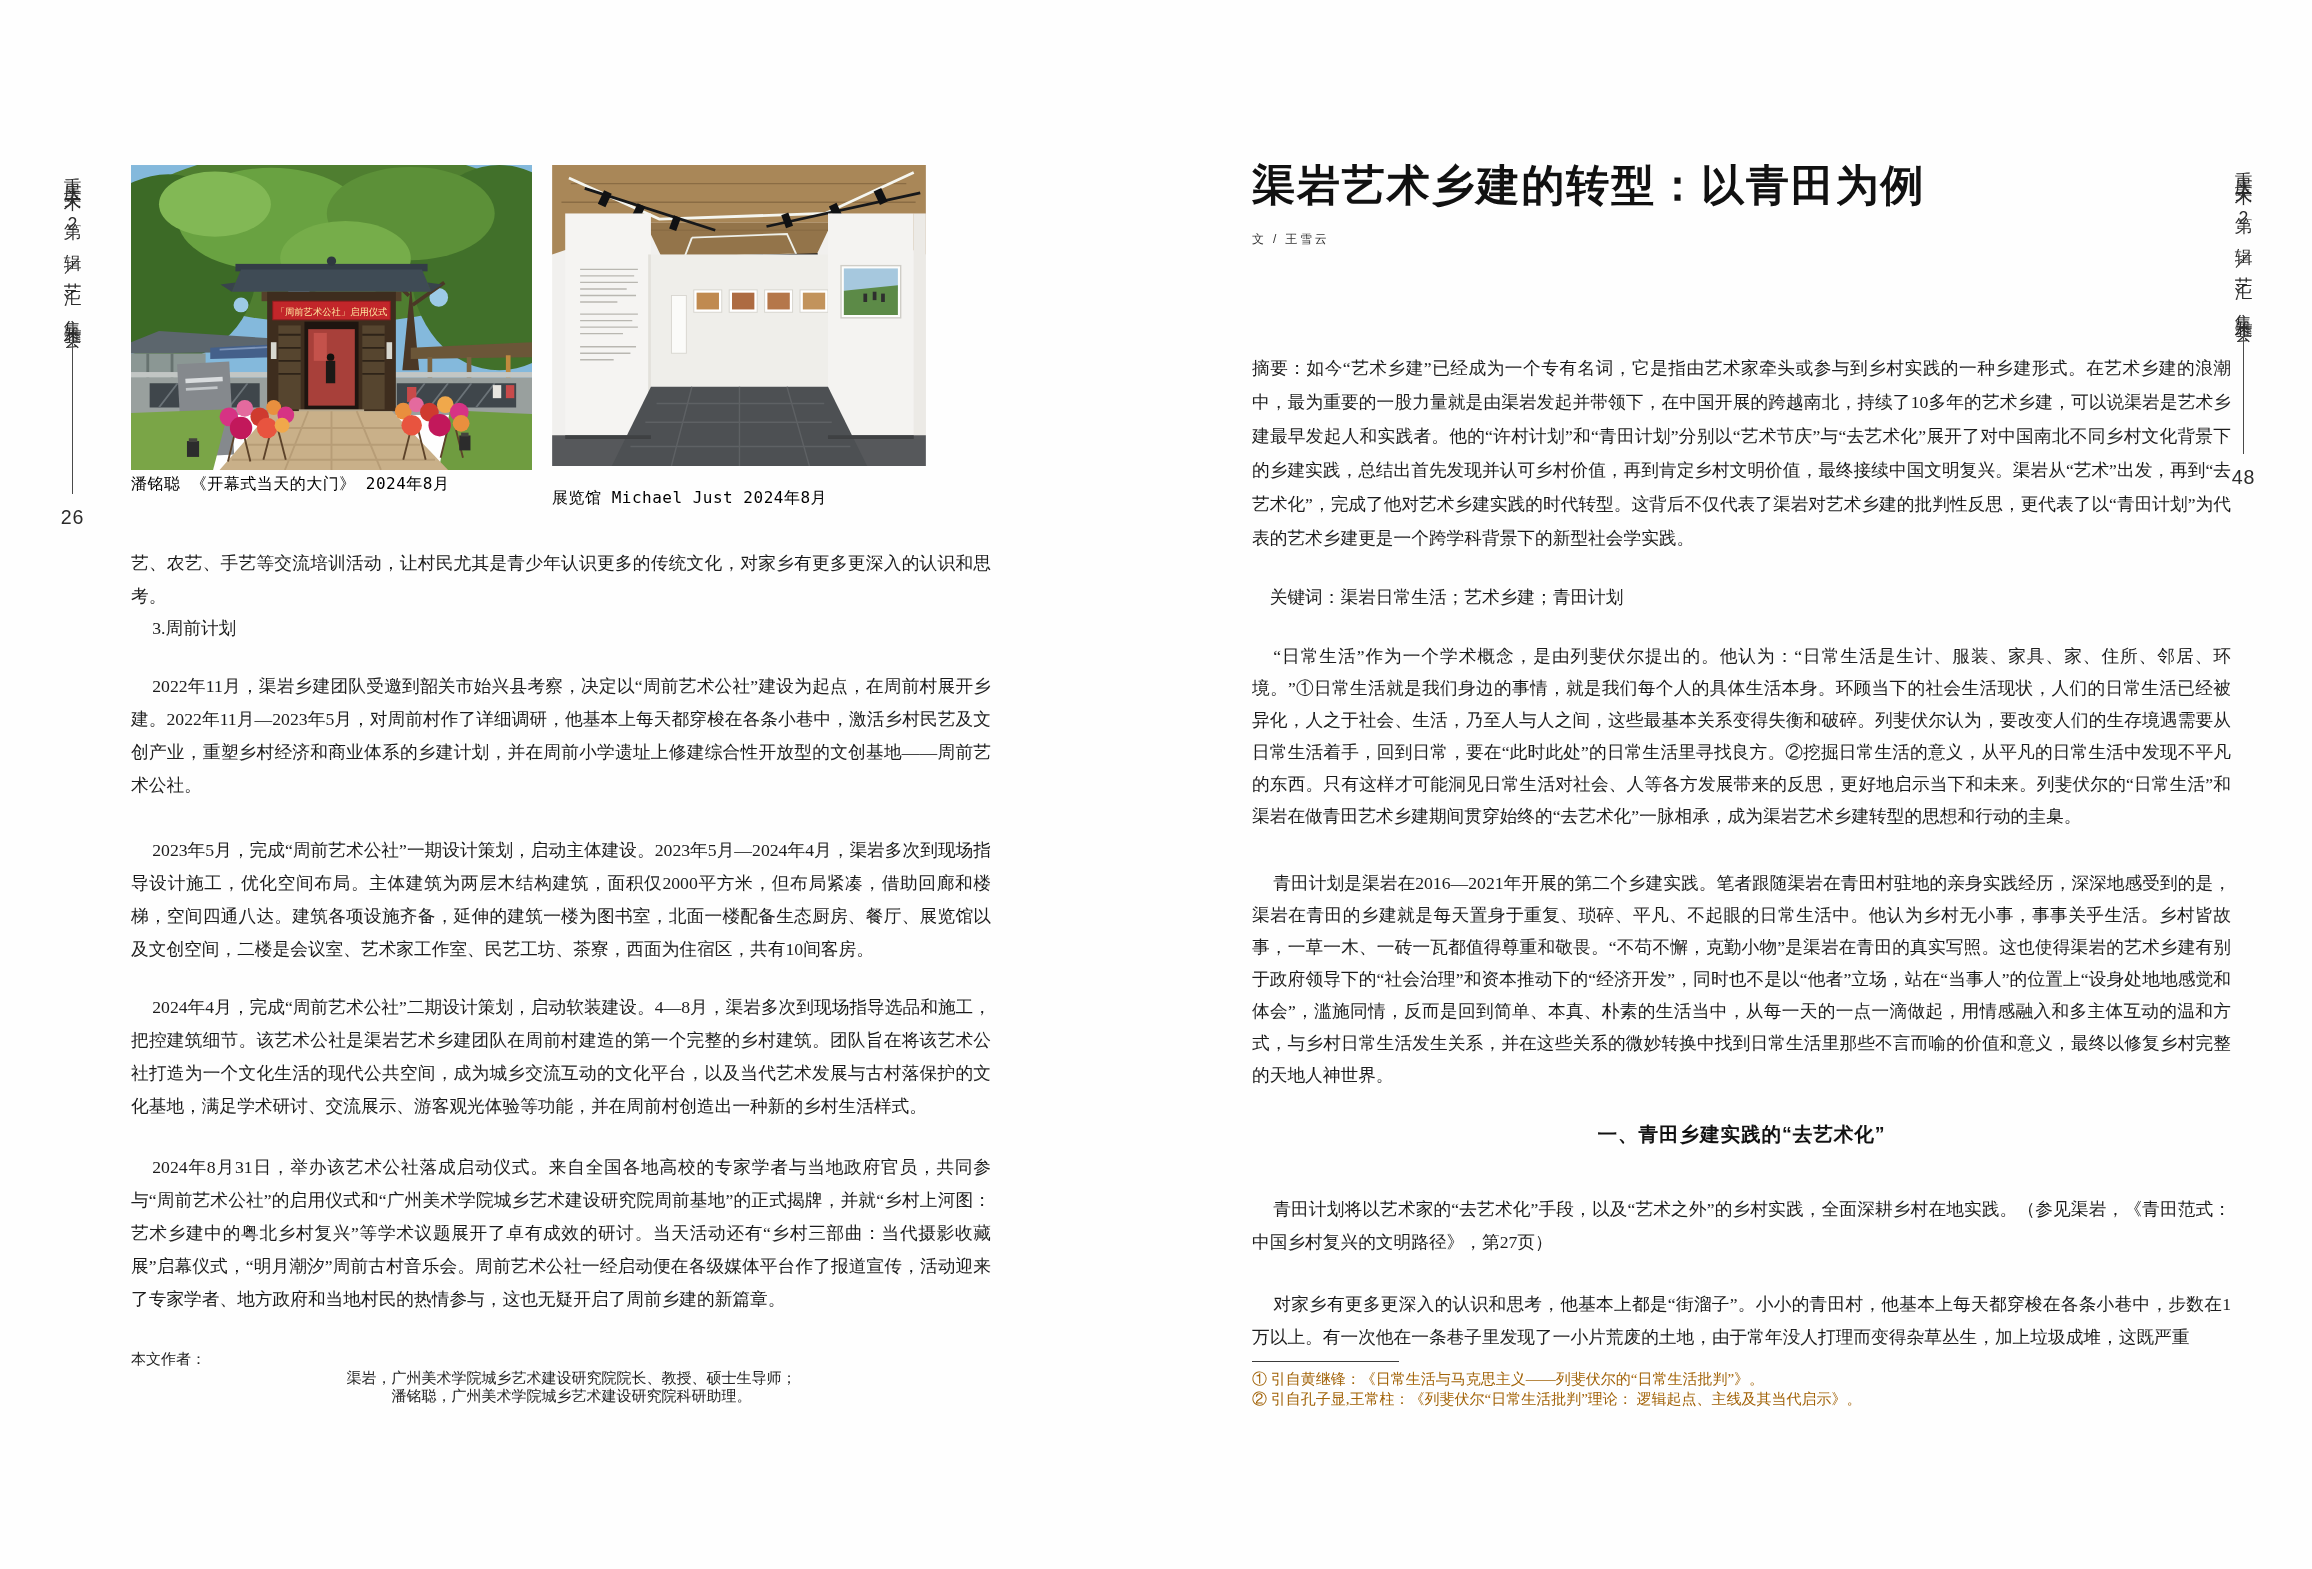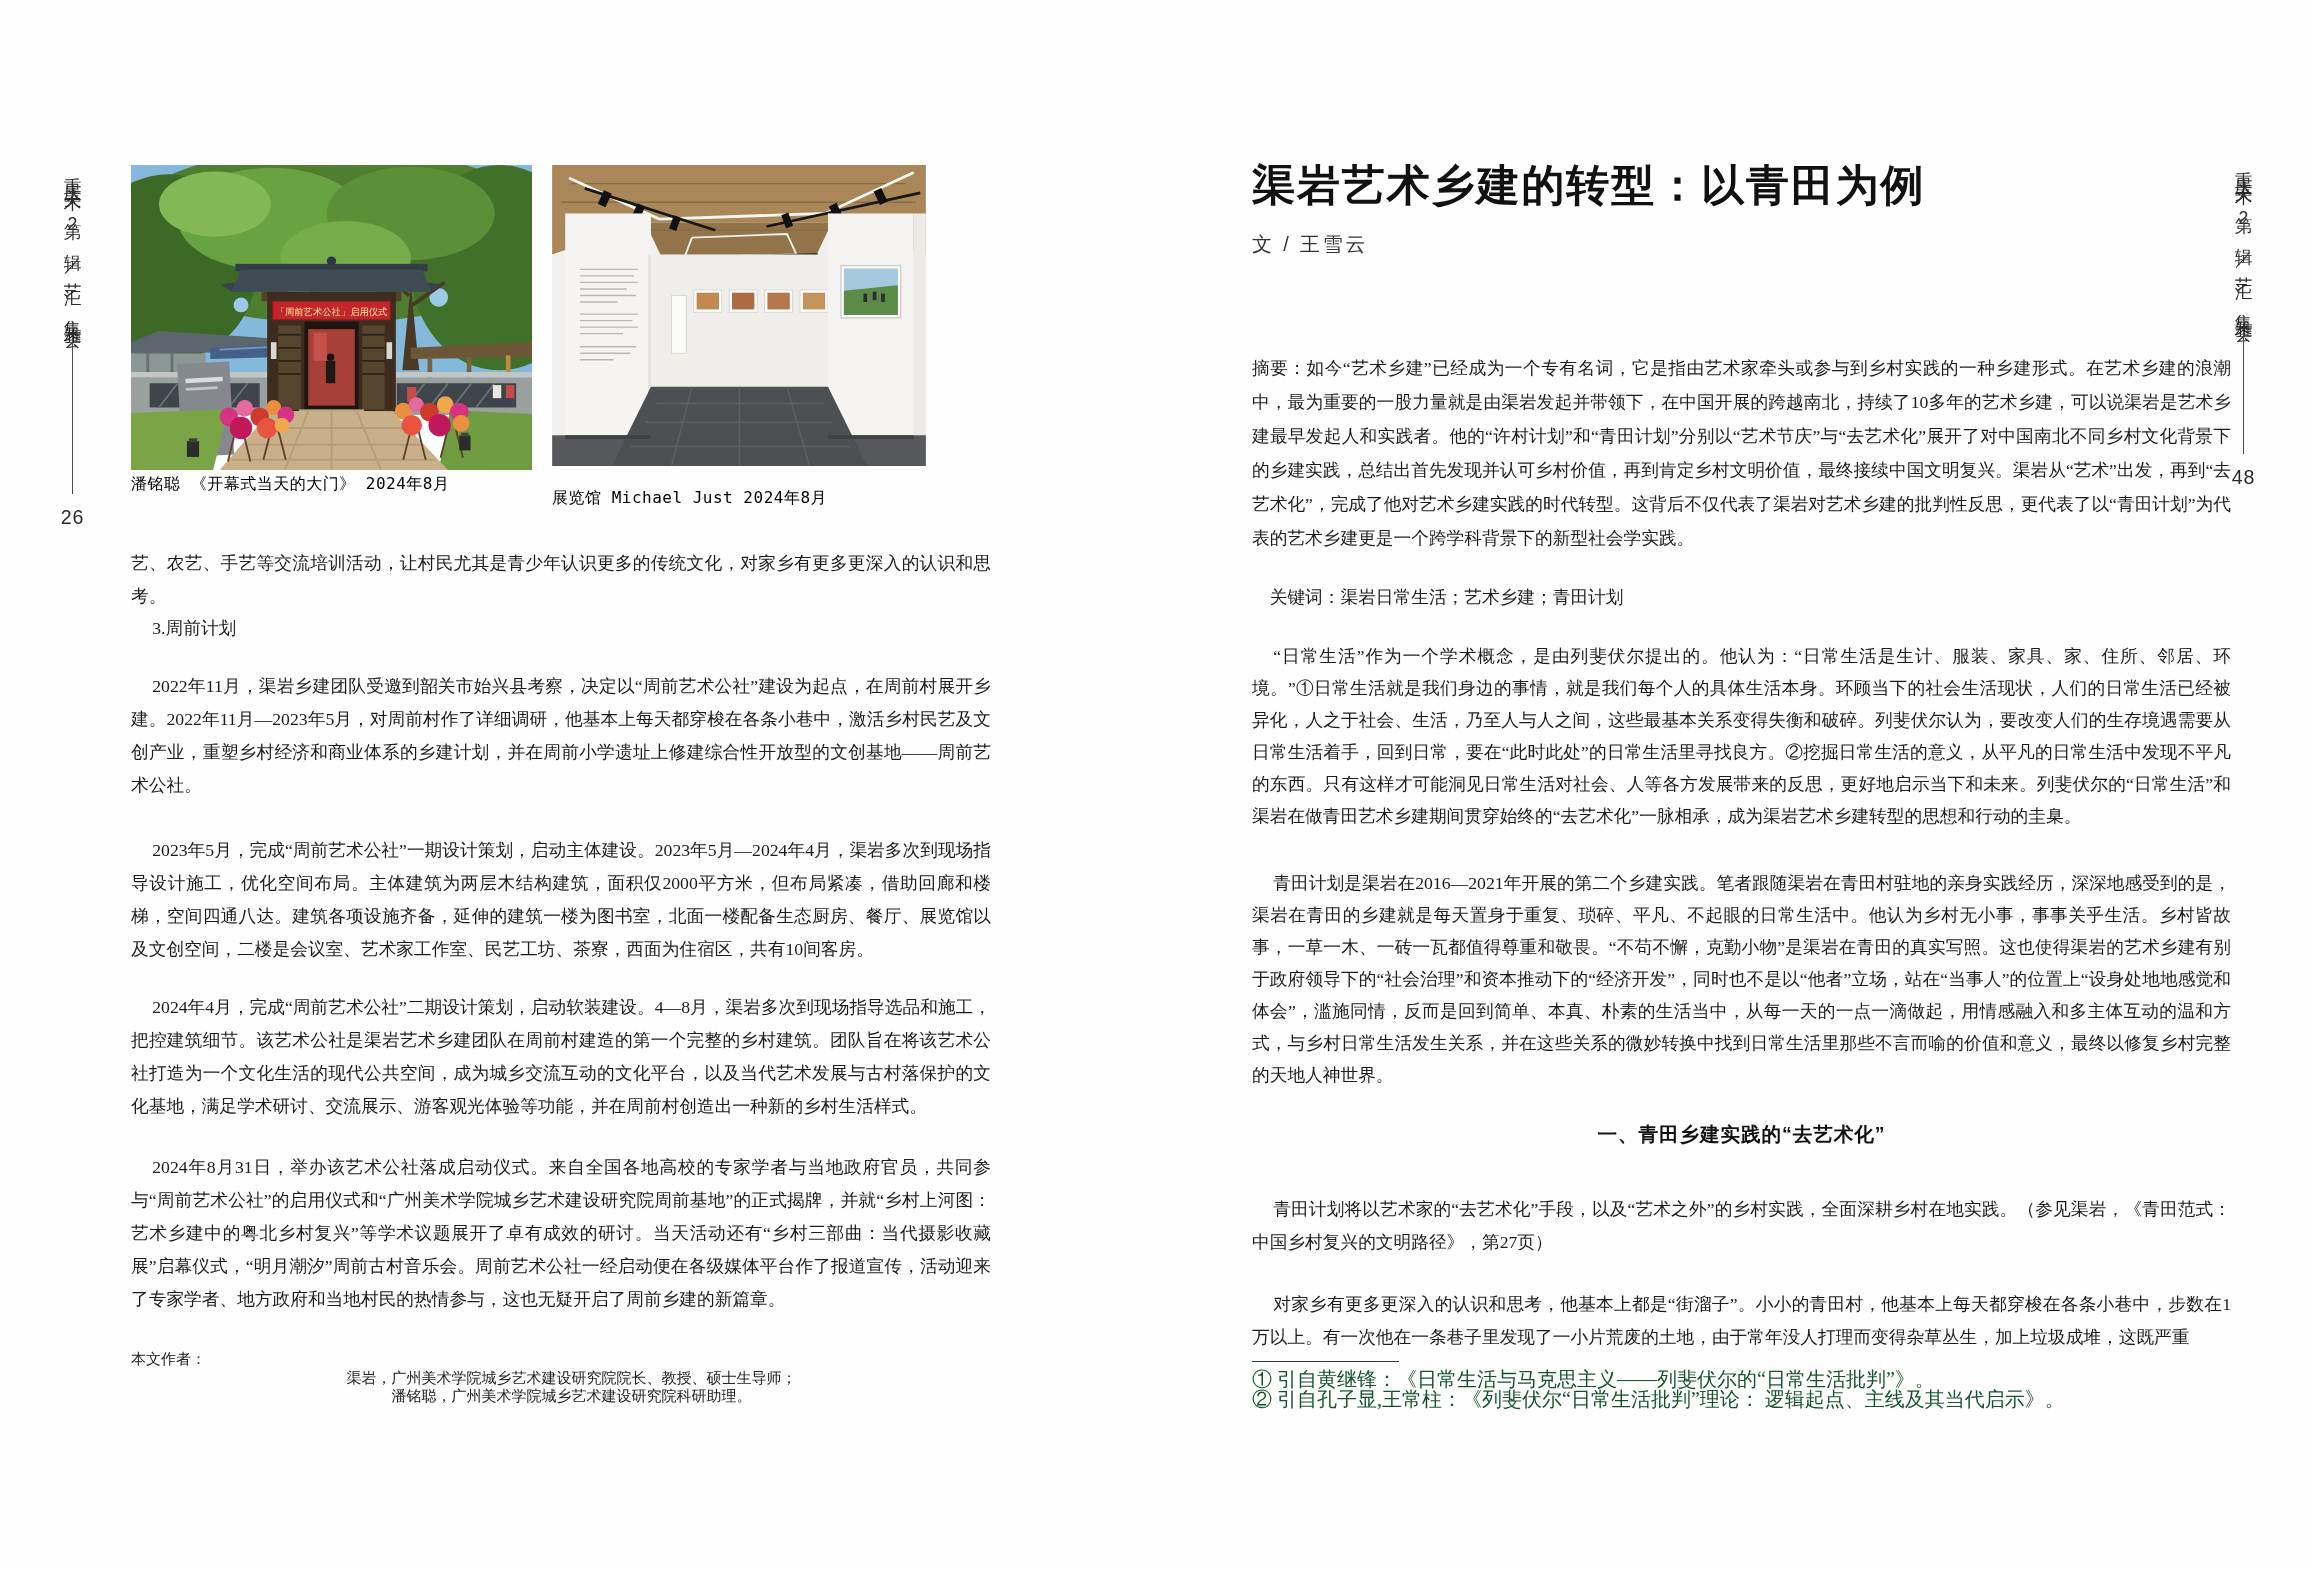--- a/index.html
+++ b/index.html
@@ -68,42 +68,42 @@
   
   .rcol{position:absolute;left:1252px;width:979px;}
   #rtitle{
     top:157px;
     font-size:43px;font-weight:bold;letter-spacing:1.9px;
     color:#111;white-space:nowrap;
   }
   #rbyline{
     top:231px;
     font-family:"Liberation Sans","DejaVu Sans",sans-serif;
-    font-size:20px;letter-spacing:2.8px;color:#333;
+    font-size:12px;letter-spacing:2.8px;color:#333;
   }
   .rbody{font-size:17.7px;text-align:justify;color:#1c1c1c;}
   #rabstract{top:351px;line-height:34px;}
   #rkeywords{top:580px;line-height:34px;text-indent:1em;}
   #rp1{top:640px;line-height:32px;}
   #rp2{top:867px;line-height:32px;}
   #rheading{
     top:1121px;
     width:979px;text-align:center;
     font-family:"Liberation Sans","DejaVu Sans",sans-serif;
     font-size:19.6px;font-weight:bold;color:#111;letter-spacing:0.9px;
   }
   #rp3{top:1193px;line-height:33px;}
   #rp4{top:1288px;line-height:33px;}
   #fnrule{
     position:absolute;left:1252px;top:1361px;width:147px;height:0;
     border-top:0.9px solid #3a3a3a;
   }
   #footnotes{
     top:1370px;
-    font-size:20px;line-height:19.6px;color:#14532d;
+    font-size:15px;line-height:19.6px;color:#a16207;
   }
 </style>
 </head>
 <body>
 
 <div class="spread">
 
   <div class="edge edge-left">
     <div class="vtext">重庆美术　第2辑／艺汇·集雅荟</div>
     <div class="vrule"></div>

